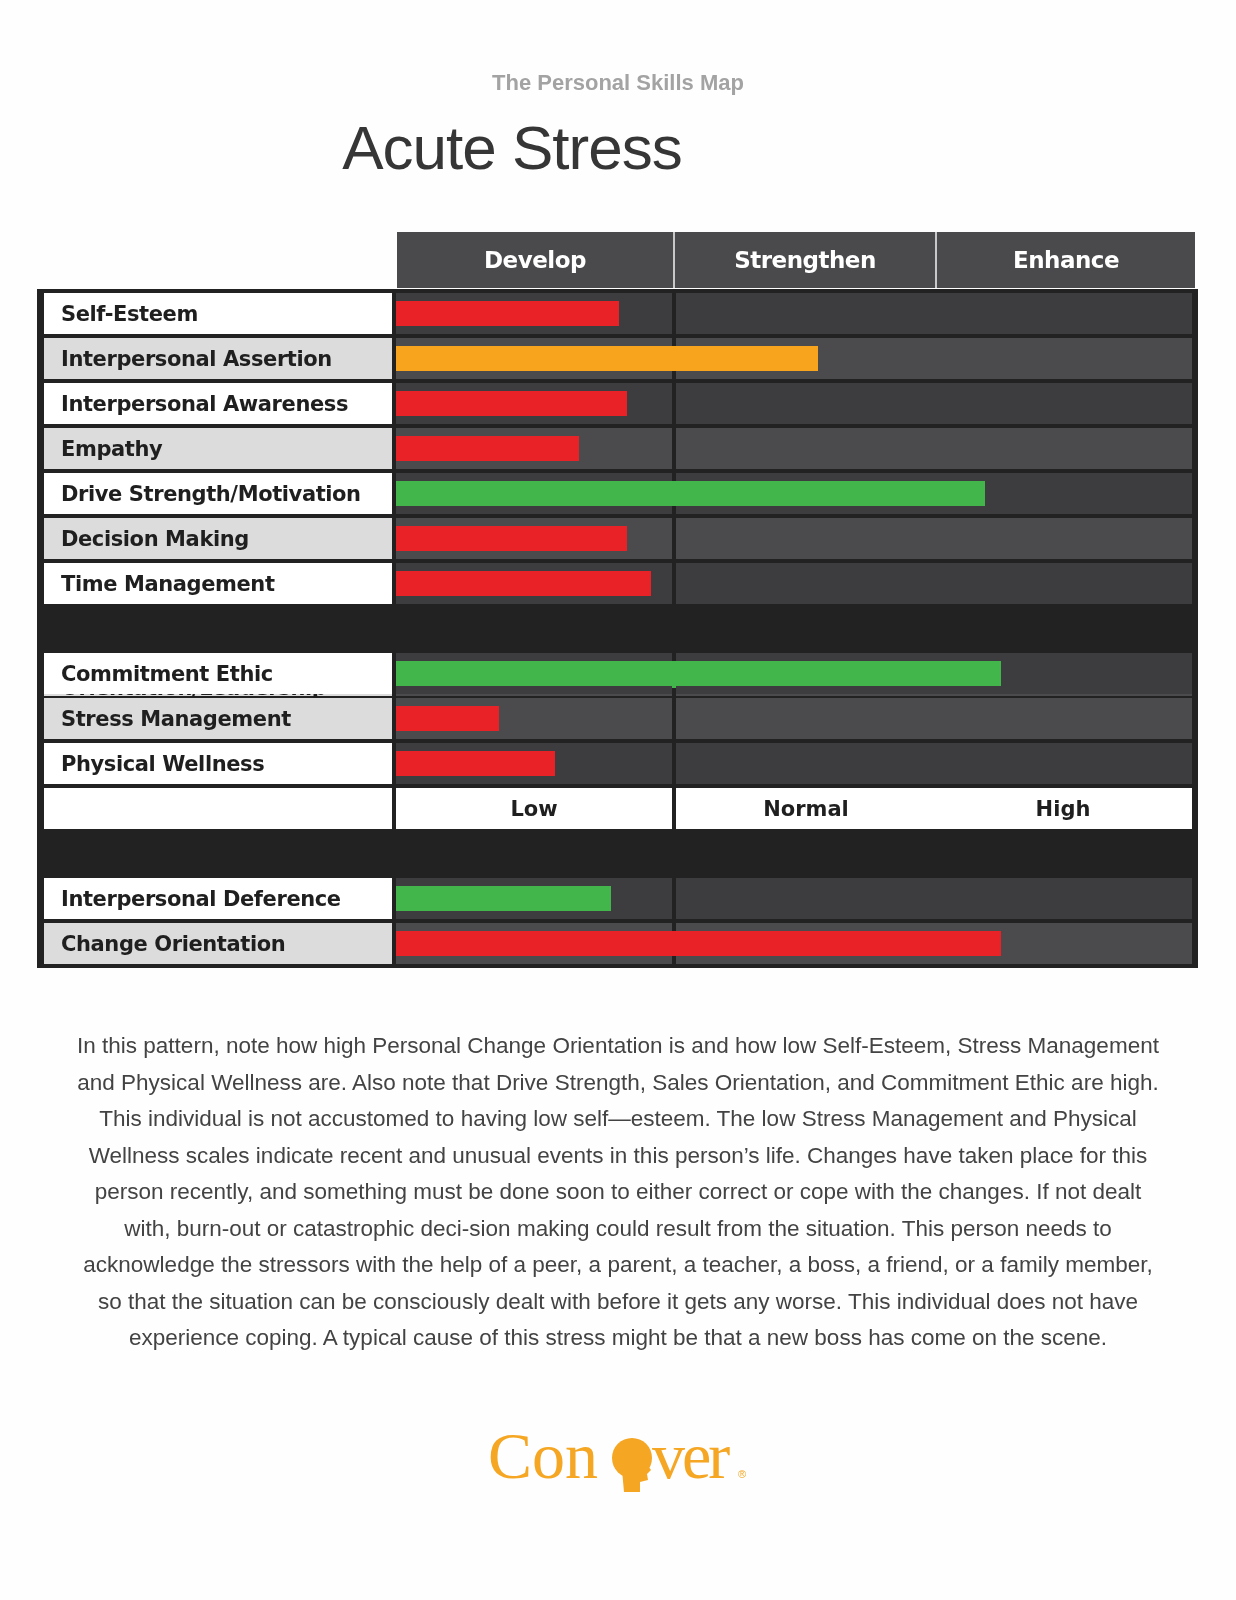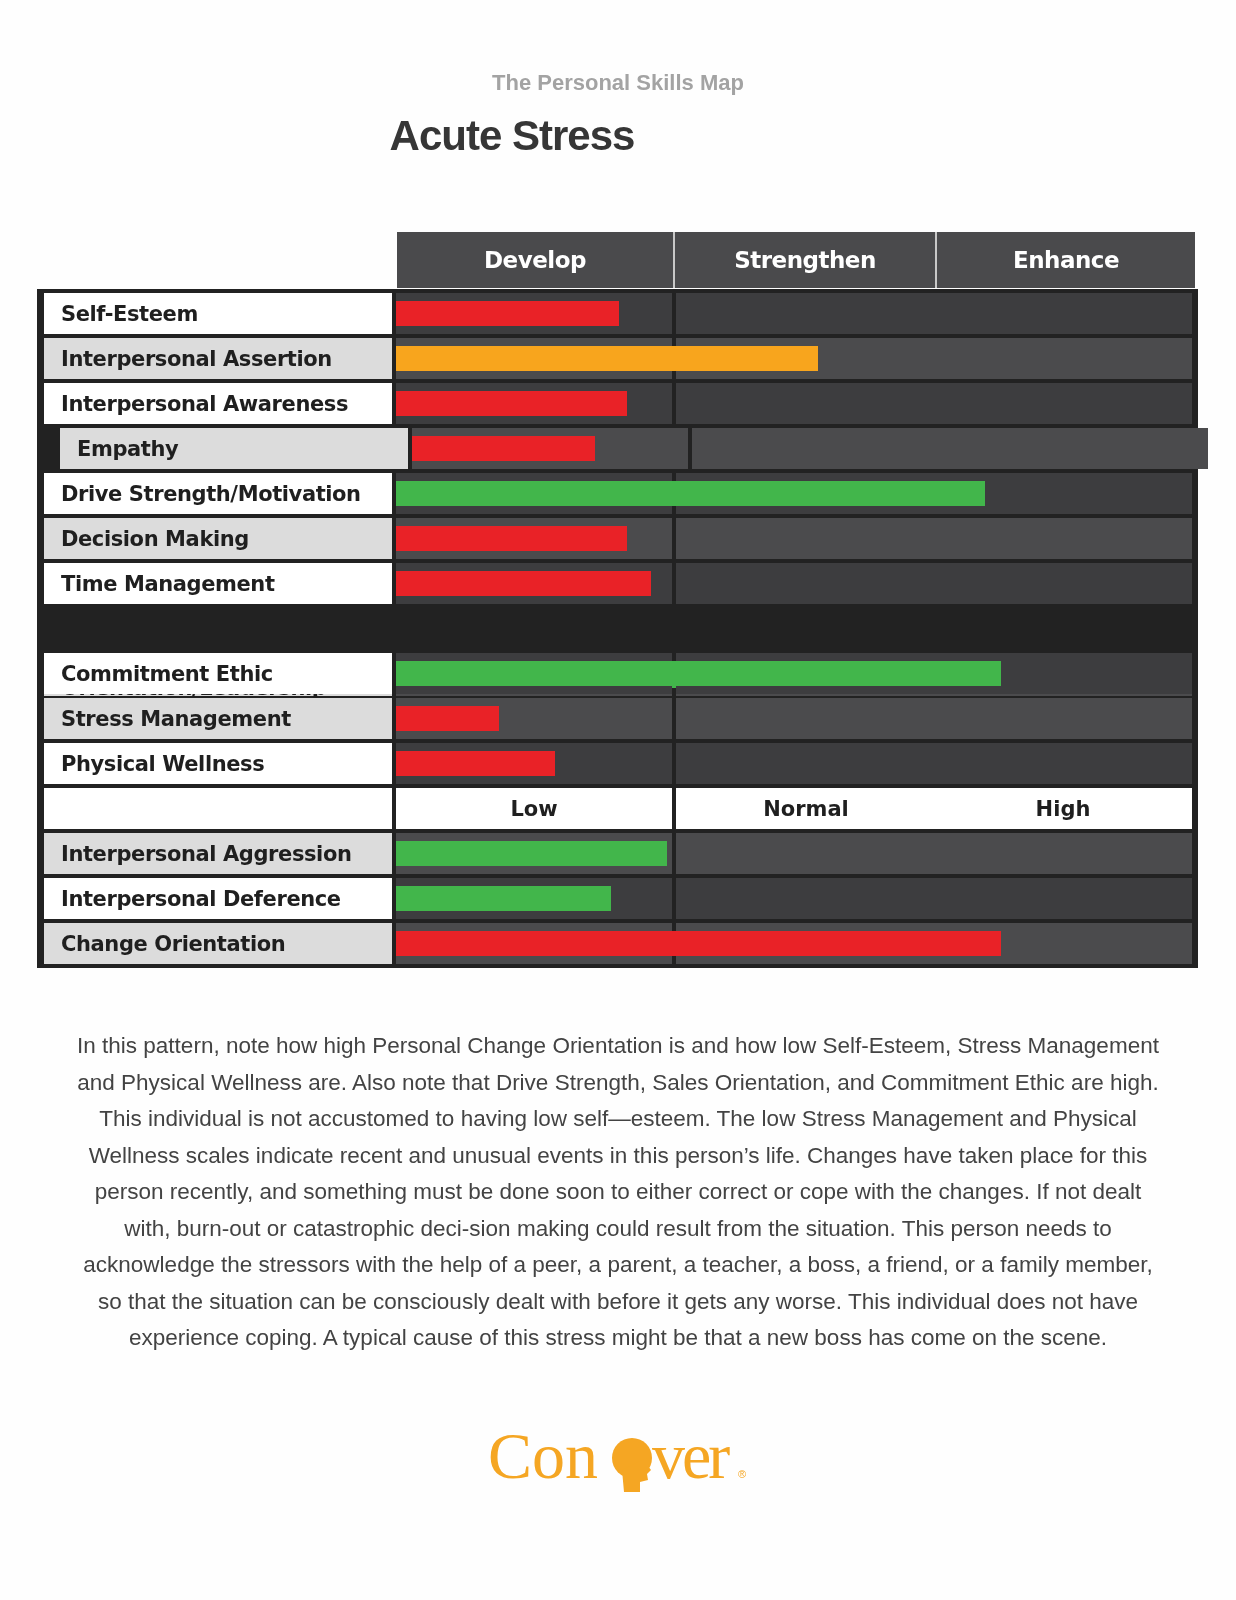--- a/index.html
+++ b/index.html
@@ -1,18 +1,18 @@
 <!DOCTYPE html>
 <html><head>
 <meta charset="utf-8">
 <style>
   html, body { margin:0; padding:0; background:#fefefe; }
   body { width:1236px; height:1600px; position:relative; font-family:"Liberation Sans", sans-serif; overflow:hidden; }
   .subtitle { position:absolute; top:70px; left:0; width:1236px; text-align:center; font-size:22px; font-weight:bold; color:#a3a3a3; }
-  .title { position:absolute; top:112px; left:0; width:1024px; text-align:center; font-size:42px; font-weight:bold; color:#363636; letter-spacing:-1px; }
+  .title { position:absolute; top:112px; left:0; width:1024px; text-align:center; font-size:62px; font-weight:normal; color:#363636; letter-spacing:-1px; }
   .header { position:absolute; top:232px; left:397px; width:798px; height:56px; background:#4a4a4c; display:flex; }
   .header .hcell { color:#fff; font-size:23px; font-weight:bold; display:flex; align-items:center; justify-content:center; font-family:"DejaVu Sans", sans-serif; letter-spacing:-0.5px; }
   .header .hcell + .hcell { border-left:2px solid #c8c8c8; }
   .frame { position:absolute; top:289px; left:37px; width:1161px; height:690px; background:#222; }
   .row { position:absolute; left:0; height:41px; width:1161px; }
   .label { position:absolute; left:7px; top:0; width:348px; height:41px; display:flex; align-items:center; padding-left:17px; box-sizing:border-box; font-family:"DejaVu Sans", sans-serif; font-weight:bold; font-size:21px; color:#1f1f1f; letter-spacing:-0.4px; }
   .label.alt { background:#dcdcdc; } .label.plain { background:#fff; }
   .cells { position:absolute; left:359px; top:0; width:804px; height:41px; }
   .cell { position:absolute; top:0; height:41px; }
   .bar { position:absolute; left:0; top:8px; height:25px; }
@@ -53,21 +53,21 @@
     </div>
     <div class="row" style="top: 94px;">
       <div class="label plain">Interpersonal Awareness</div>
       <div class="cells">
         <div class="cell" style="left: 0px; width: 276px; background: rgb(61, 61, 63);"></div>
         <div class="cell" style="left: 280px; width: 260px; background: rgb(61, 61, 63);"></div>
         <div class="cell" style="left: 538px; width: 258px; background: rgb(61, 61, 63);"></div>
         <div class="bar" style="width: 231px; background: rgb(233, 34, 39);"></div>
       </div>
     </div>
-    <div class="row" style="top: 139px; margin-left: 16px;">
+    <div class="row" style="top: 139px;">
       <div class="label alt">Empathy</div>
       <div class="cells">
         <div class="cell" style="left: 0px; width: 276px; background: rgb(75, 75, 77);"></div>
         <div class="cell" style="left: 280px; width: 260px; background: rgb(75, 75, 77);"></div>
         <div class="cell" style="left: 538px; width: 258px; background: rgb(75, 75, 77);"></div>
         <div class="bar" style="width: 183px; background: rgb(233, 34, 39);"></div>
       </div>
     </div>
     <div class="row" style="top: 184px;">
       <div class="label plain">Drive Strength/Motivation</div>
@@ -133,29 +133,20 @@
       </div>
     </div>
     <div class="row" style="top: 499px;">
       <div class="label plain"></div>
       <div class="cells">
         <div class="cell scale-cell" style="left: 0px; width: 276px;">Low</div>
         <div class="cell scale-cell" style="left: 280px; width: 260px;">Normal</div>
         <div class="cell scale-cell" style="left: 538px; width: 258px;">High</div>
       </div>
     </div>
-    <div class="row" style="top: 544px;">
-      <div class="label alt">Interpersonal Aggression</div>
-      <div class="cells">
-        <div class="cell" style="left: 0px; width: 276px; background: rgb(75, 75, 77);"></div>
-        <div class="cell" style="left: 280px; width: 260px; background: rgb(75, 75, 77);"></div>
-        <div class="cell" style="left: 538px; width: 258px; background: rgb(75, 75, 77);"></div>
-        <div class="bar" style="width: 271px; background: rgb(66, 182, 75);"></div>
-      </div>
-    </div>
     <div class="row" style="top: 589px;">
       <div class="label plain">Interpersonal Deference</div>
       <div class="cells">
         <div class="cell" style="left: 0px; width: 276px; background: rgb(61, 61, 63);"></div>
         <div class="cell" style="left: 280px; width: 260px; background: rgb(61, 61, 63);"></div>
         <div class="cell" style="left: 538px; width: 258px; background: rgb(61, 61, 63);"></div>
         <div class="bar" style="width: 215px; background: rgb(66, 182, 75);"></div>
       </div>
     </div>
     <div class="row" style="top: 634px;">

